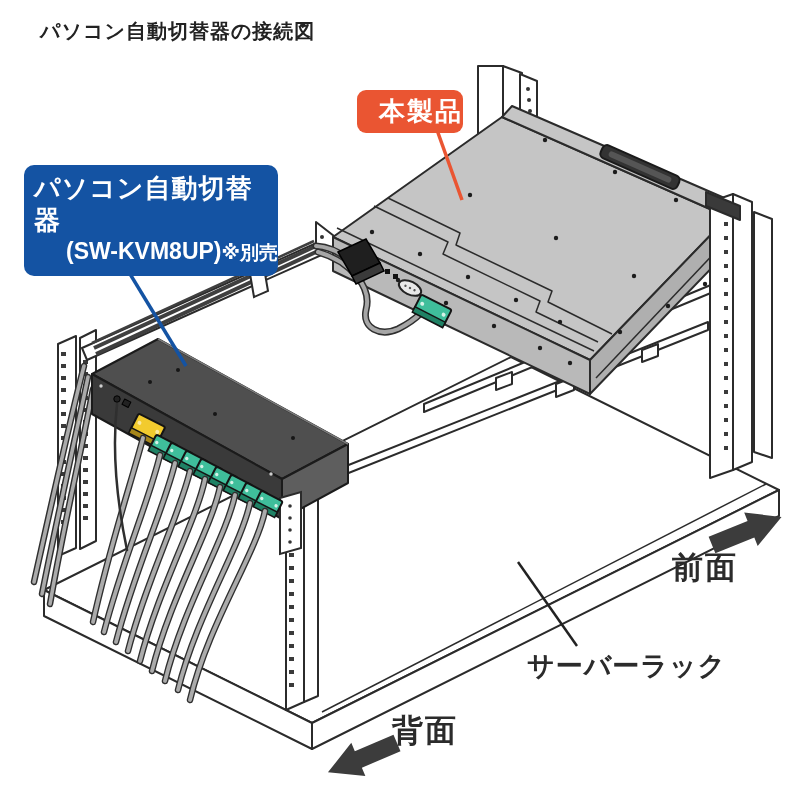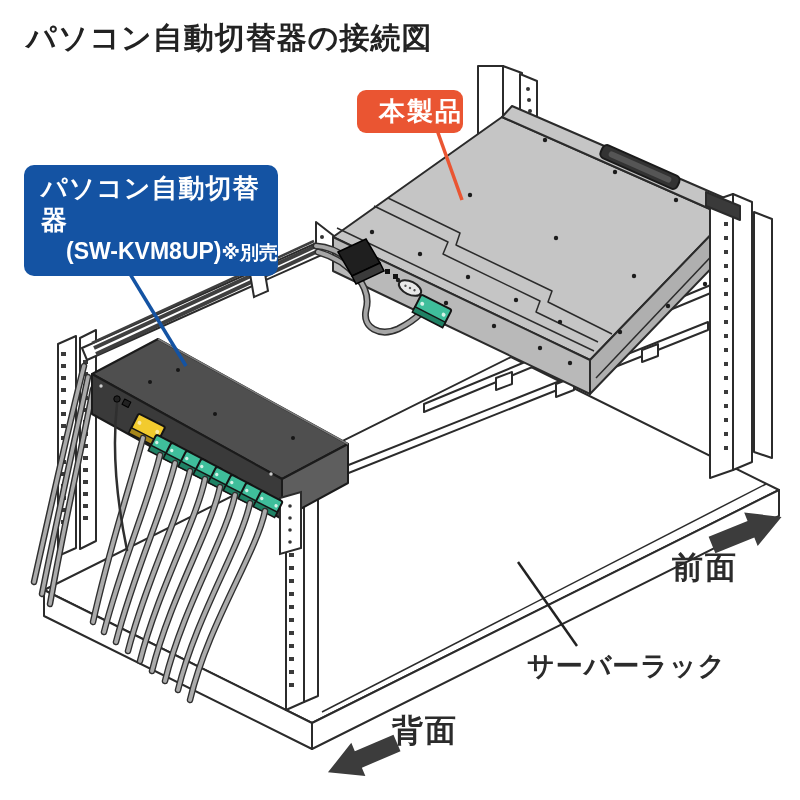--- a/index.html
+++ b/index.html
@@ -1,25 +1,25 @@
 <!DOCTYPE html>
 <html><head>
 <meta charset="utf-8">
 <style>
   html,body{margin:0;padding:0;background:#fff;width:800px;height:800px;overflow:hidden;
     font-family:"Liberation Sans","DejaVu Sans",sans-serif;}
   #stage{position:relative;width:800px;height:800px;background:#fff;}
   #scene{position:absolute;left:0;top:0;}
-  .title{position:absolute;left:26px;top:18px;font-size:30px;font-weight:bold;color:#222;
+  .title{position:absolute;left:40px;top:18px;font-size:20px;font-weight:bold;color:#222;
     letter-spacing:1px;white-space:nowrap;}
   .callout{position:absolute;color:#fff;font-weight:bold;z-index:5;}
   .callout.product{left:357px;top:90px;width:106px;height:43px;background:#EA5532;border-radius:9px;
     font-size:26px;text-align:right;line-height:43px;letter-spacing:2px;}
   .callout.kvm{left:24px;top:165px;width:254px;background:#1453A3;border-radius:10px;
-    padding:7px 0 8px 17px;box-sizing:border-box;}
+    padding:7px 0 8px 10px;box-sizing:border-box;}
   .callout.kvm .l1{font-size:26px;line-height:32px;letter-spacing:1px;}
   .callout.kvm .l2{font-size:23px;line-height:30px;letter-spacing:0px;text-align:right;}
   .callout.kvm .note{font-size:19px;}
   svg text{font-family:"Liberation Sans","DejaVu Sans",sans-serif;}
   .jp-label{font-size:31px;font-weight:bold;fill:#2b2b2b;letter-spacing:2px;}
   .jp-label.small{font-size:27px;letter-spacing:1px;}
 </style>
 </head>
 <body>
 

